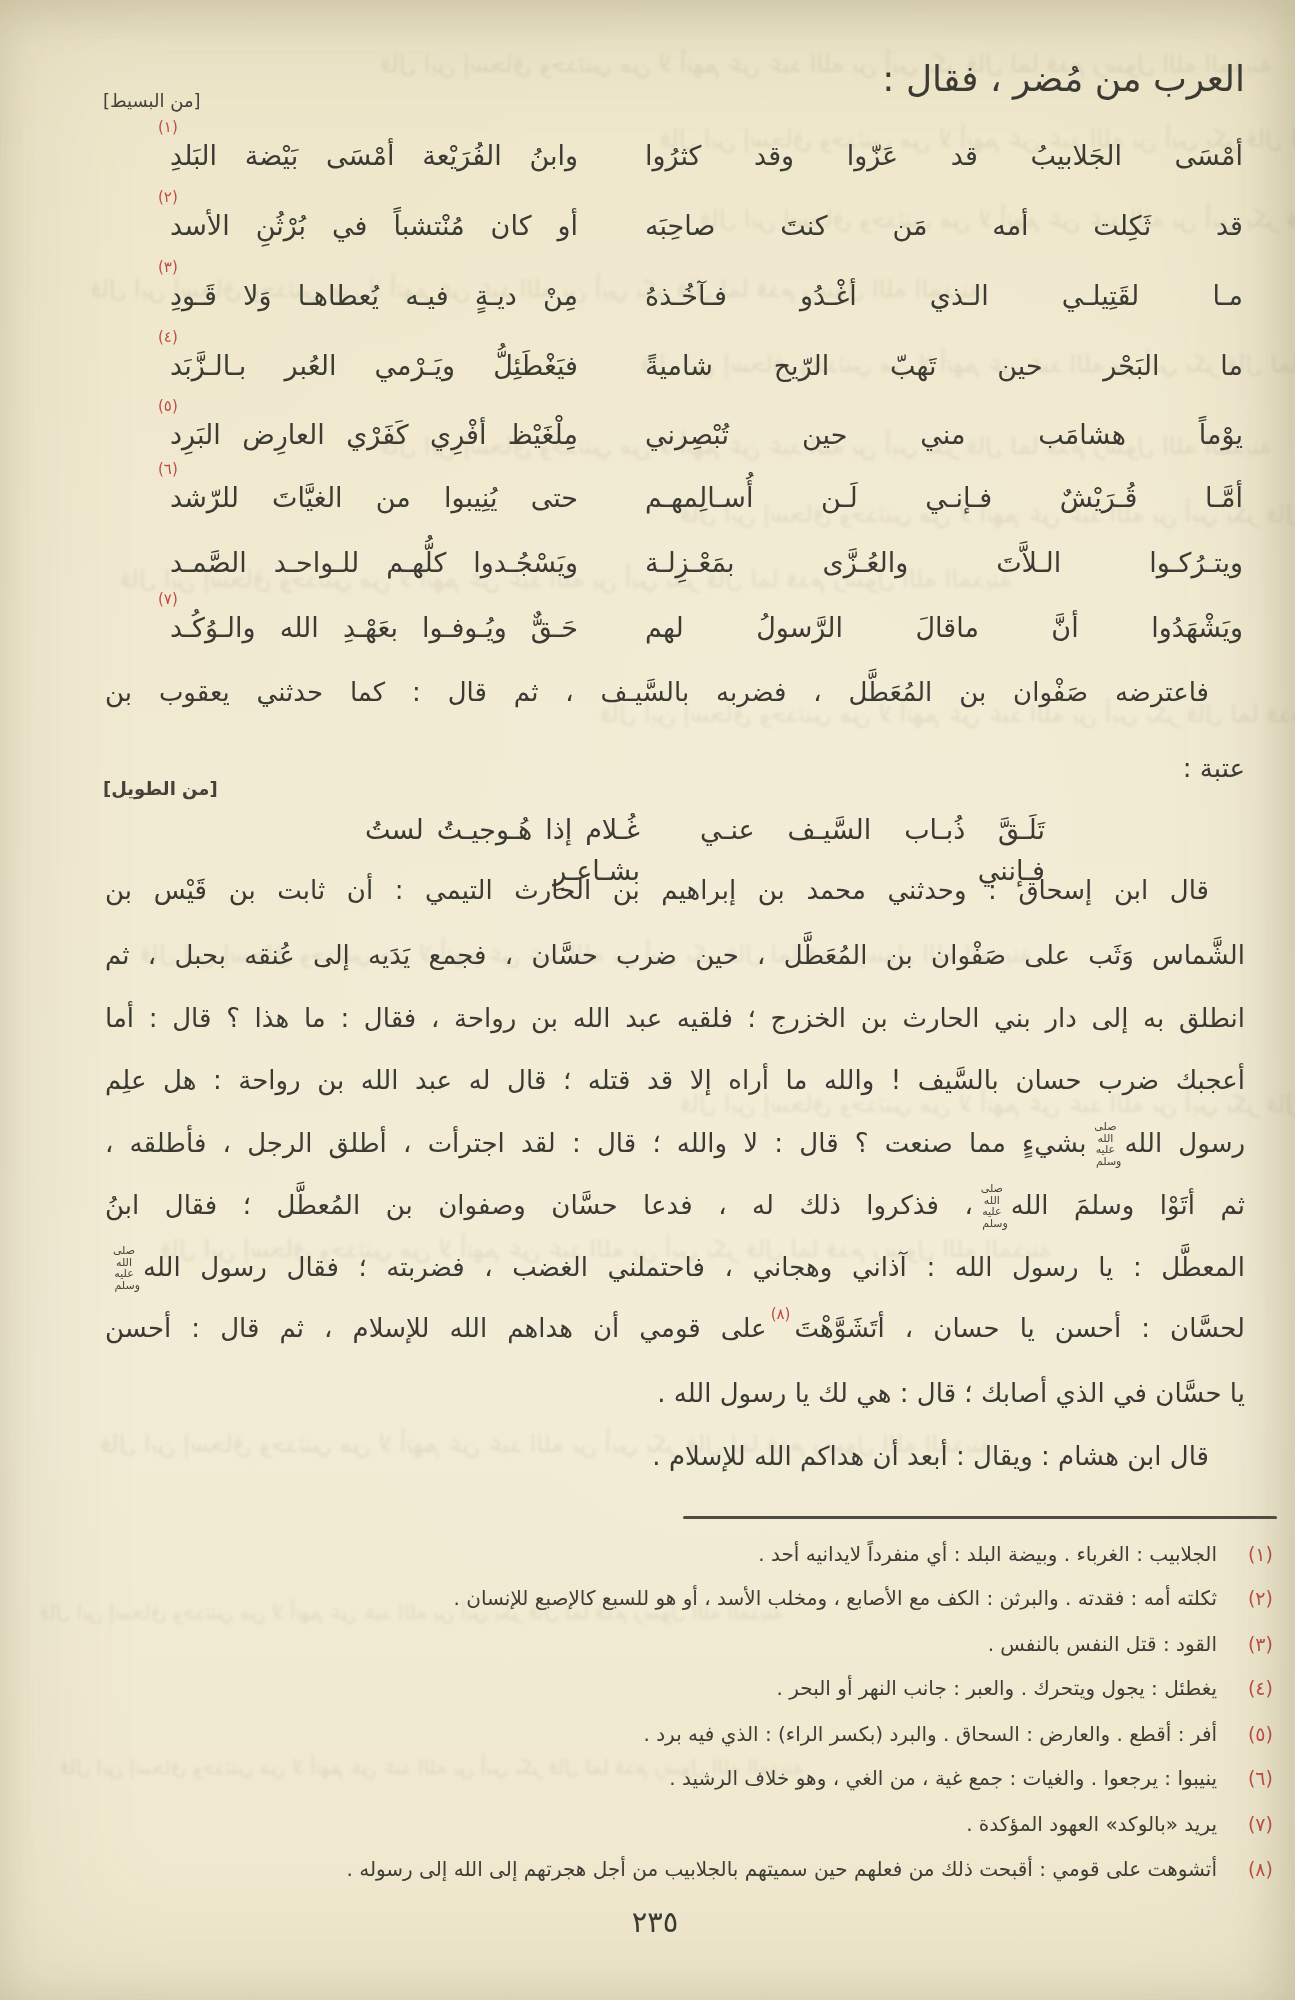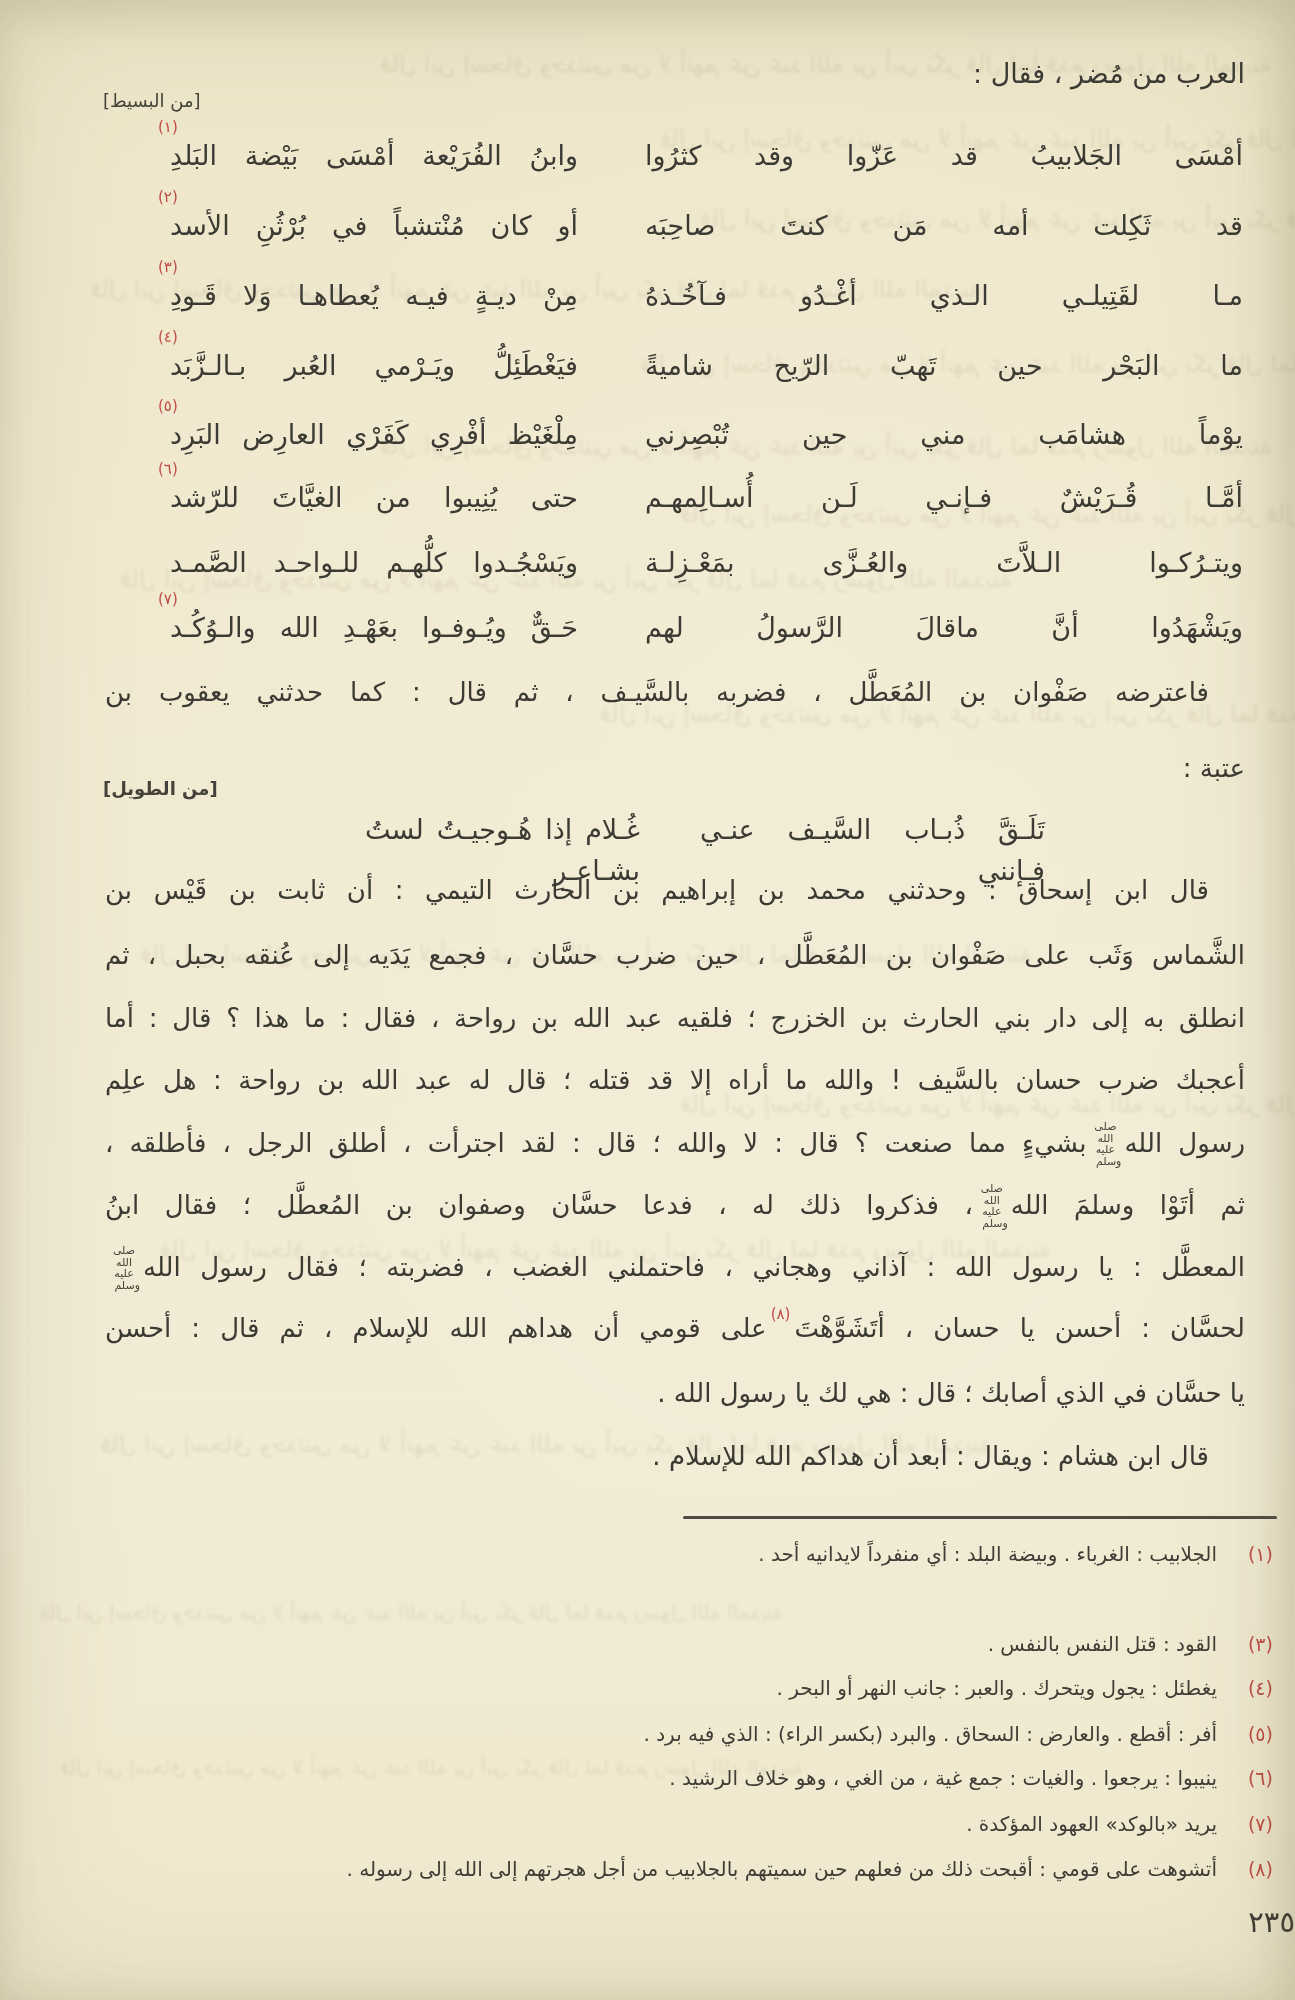--- a/index.html
+++ b/index.html
@@ -33,21 +33,21 @@
   }
   .just{
     white-space:normal;
     text-align:justify;
     text-align-last:justify;
     overflow:visible;
   }
   .indent{padding-right:36px;}
   .header-line{
     position:absolute;top:58px;right:50px;
-    font-size:27px;white-space:nowrap;margin-left:32px;
+    font-size:36px;white-space:nowrap;margin-left:32px;
   }
   .meter{
     position:absolute;left:103px;
     font-size:18px;color:#44423a;white-space:nowrap;
   }
   .verse{
     position:absolute;
     display:flex;justify-content:space-between;
     direction:rtl;
     font-size:27px;line-height:1.5;
@@ -83,21 +83,21 @@
     direction:rtl;white-space:nowrap;
     font-size:20px;line-height:1.4;text-align:right;
   }
   .fn-num{
     display:inline-block;width:56px;
     color:#bf4b45;font-size:19px;letter-spacing:1px;
   }
   .fn-text{color:#3f3d35;}
   .pagenum{
     position:absolute;top:1905px;left:0;right:0;
-    font-size:29px;color:#3b3a33;
+    text-align:center;font-size:29px;color:#3b3a33;
     letter-spacing:2px;
     padding-left:15px;
   }
   .ghost{
     position:absolute;
     white-space:nowrap;
     transform:scaleX(-1);
     filter:blur(1.4px);
     opacity:.13;
     color:#7d7252;
@@ -188,20 +188,23 @@
     <span>لحسَّان : أحسن يا حسان ، أتَشَوَّهْتَ</span><sup class="fn-ref">(٨)</sup><span>على قومي أن هداهم الله للإسلام ، ثم قال : أحسن</span>
   </div>
   <div class="line" style="top:1373px;">يا حسَّان في الذي أصابك ؛ قال : هي لك يا رسول الله .</div>
   <div class="line" style="top:1436px;"><span class="indent">قال ابن هشام : ويقال : أبعد أن هداكم الله للإسلام .</span></div>
 
   <div class="divider"></div>
 
   <div class="footnote" style="top:1540px;">
     <span class="fn-num">(١)</span><span class="fn-text">الجلابيب : الغرباء . وبيضة البلد : أي منفرداً لايدانيه أحد .</span>
   </div>
+  <div class="footnote" style="top:1584px;">
+    <span class="fn-num">(٢)</span><span class="fn-text">ثكلته أمه : فقدته . والبرثن : الكف مع الأصابع ، ومخلب الأسد ، أو هو للسبع كالإصبع للإنسان .</span>
+  </div>
   <div class="footnote" style="top:1630px;">
     <span class="fn-num">(٣)</span><span class="fn-text">القود : قتل النفس بالنفس .</span>
   </div>
   <div class="footnote" style="top:1674px;">
     <span class="fn-num">(٤)</span><span class="fn-text">يغطئل : يجول ويتحرك . والعبر : جانب النهر أو البحر .</span>
   </div>
   <div class="footnote" style="top:1720px;">
     <span class="fn-num">(٥)</span><span class="fn-text">أفر : أقطع . والعارض : السحاق . والبرد (بكسر الراء) : الذي فيه برد .</span>
   </div>
   <div class="footnote" style="top:1764px;">

